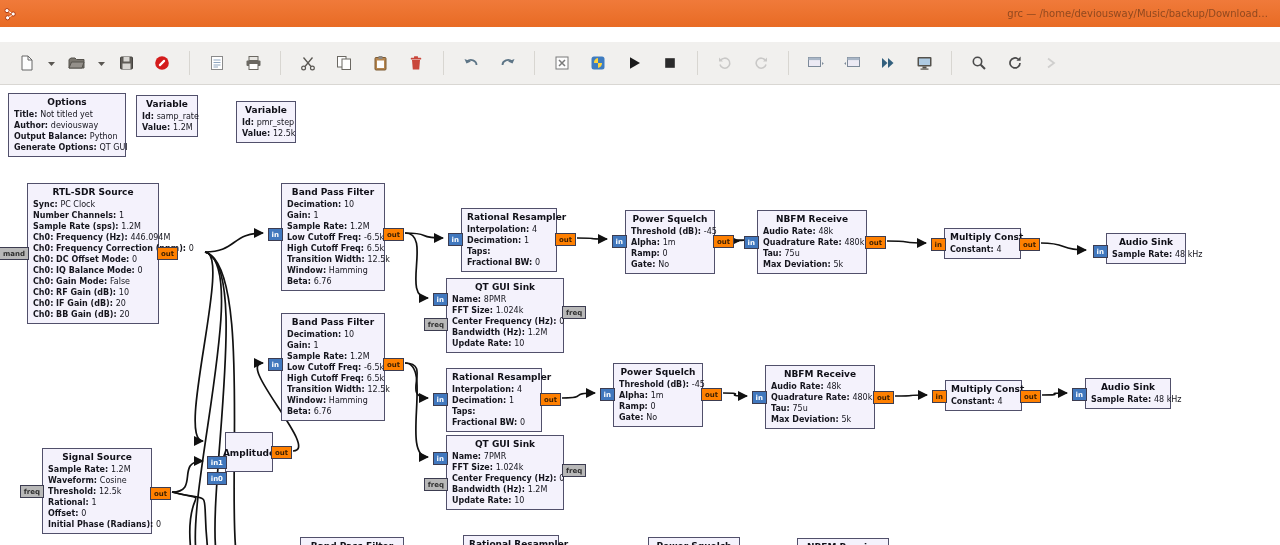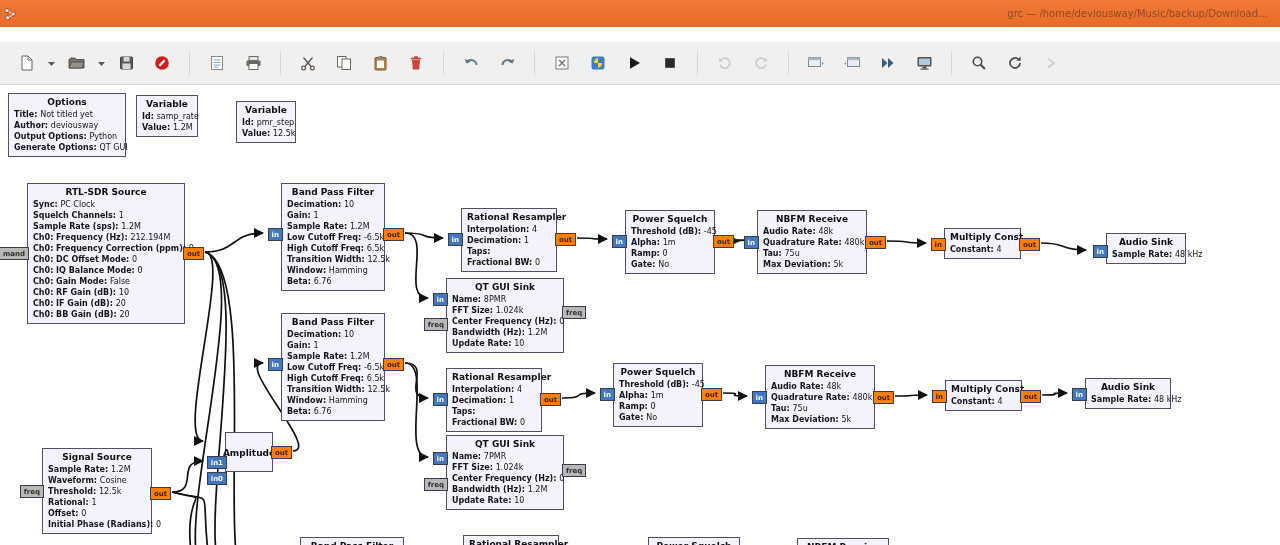--- a/index.html
+++ b/index.html
@@ -71,39 +71,39 @@
           <path d="M205,252 C250,264 208,482 216,552" fill="none" stroke="#111" stroke-width="1.7"></path>
           <path d="M205,252 C250,264 228,482 236,552" fill="none" stroke="#111" stroke-width="1.7"></path>
           <path d="M172,492 C217,504 183,482 191,552" fill="none" stroke="#111" stroke-width="1.7"></path>
           <path d="M172,492 C217,504 200,482 208,552" fill="none" stroke="#111" stroke-width="1.7"></path>
         </g>
     </svg>
   <div class="blk" style="left: 8px; top: 93px; width: 118px;">
         <div class="blk-title">Options</div>
         <div class="blk-param"><span class="pl">Title: </span><span>Not titled yet</span></div>
         <div class="blk-param"><span class="pl">Author: </span><span>deviousway</span></div>
-        <div class="blk-param"><span class="pl">Output Options: </span><span>Python</span></div>
+        <div class="blk-param"><span class="pl">Output Balance: </span><span>Python</span></div>
         <div class="blk-param"><span class="pl">Generate Options: </span><span>QT GUI</span></div>
       </div>
       <div class="blk" style="left: 136px; top: 95px; width: 62px;">
         <div class="blk-title">Variable</div>
         <div class="blk-param"><span class="pl">Id: </span><span>samp_rate</span></div>
         <div class="blk-param"><span class="pl">Value: </span><span>1.2M</span></div>
       </div>
       <div class="blk" style="left: 236px; top: 101px; width: 60px;">
         <div class="blk-title">Variable</div>
         <div class="blk-param"><span class="pl">Id: </span><span>pmr_step</span></div>
         <div class="blk-param"><span class="pl">Value: </span><span>12.5k</span></div>
       </div>
-      <div class="blk" style="left: 27px; top: 183px; width: 158px;">
+      <div class="blk" style="left: 27px; top: 183px; width: 132px;">
         <div class="blk-title">RTL-SDR Source</div>
         <div class="blk-param"><span class="pl">Sync: </span><span>PC Clock</span></div>
-        <div class="blk-param"><span class="pl">Squelch Channels: </span><span>1</span></div>
+        <div class="blk-param"><span class="pl">Number Channels: </span><span>1</span></div>
         <div class="blk-param"><span class="pl">Sample Rate (sps): </span><span>1.2M</span></div>
-        <div class="blk-param"><span class="pl">Ch0: Frequency (Hz): </span><span>212.194M</span></div>
+        <div class="blk-param"><span class="pl">Ch0: Frequency (Hz): </span><span>446.094M</span></div>
         <div class="blk-param"><span class="pl">Ch0: Frequency Correction (ppm): </span><span>0</span></div>
         <div class="blk-param"><span class="pl">Ch0: DC Offset Mode: </span><span>0</span></div>
         <div class="blk-param"><span class="pl">Ch0: IQ Balance Mode: </span><span>0</span></div>
         <div class="blk-param"><span class="pl">Ch0: Gain Mode: </span><span>False</span></div>
         <div class="blk-param"><span class="pl">Ch0: RF Gain (dB): </span><span>10</span></div>
         <div class="blk-param"><span class="pl">Ch0: IF Gain (dB): </span><span>20</span></div>
         <div class="blk-param"><span class="pl">Ch0: BB Gain (dB): </span><span>20</span></div>
         <div class="port pt-m pL" style="top: 63px; padding-left: 7px;">mand</div>
         <div class="port pt-f pR" style="top: 63px;">out</div>
       </div>

